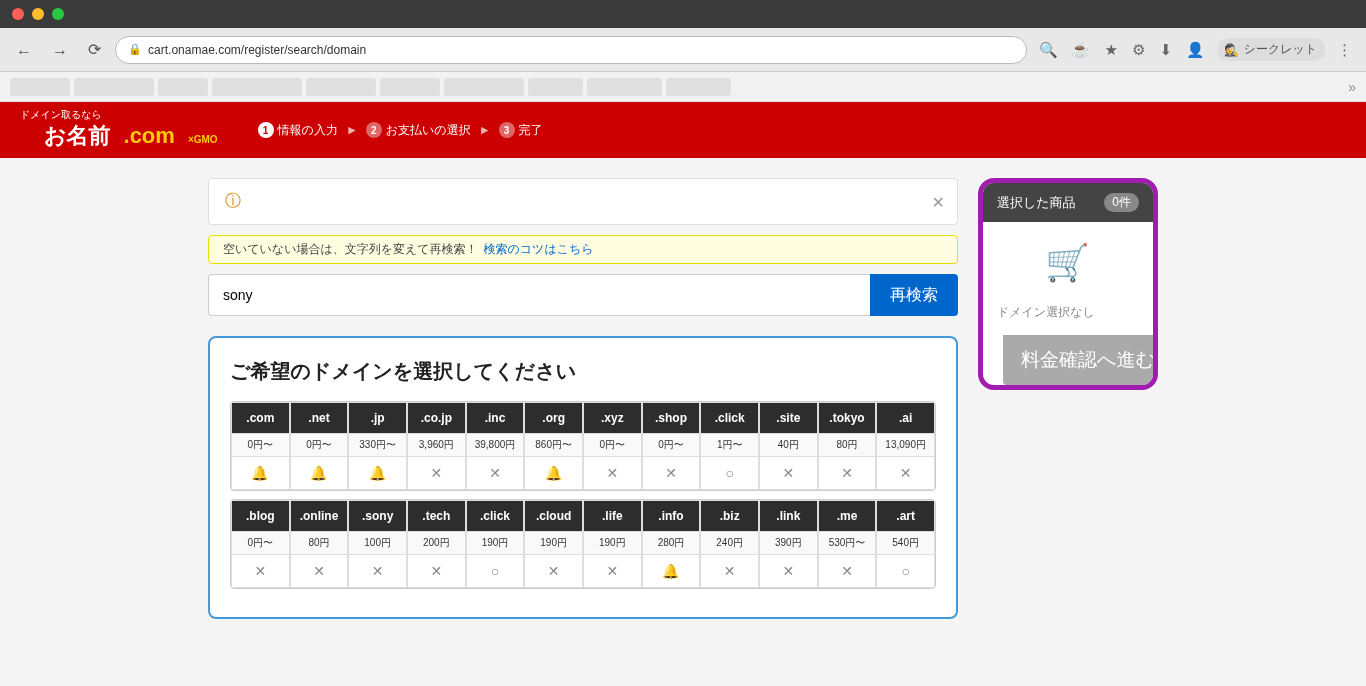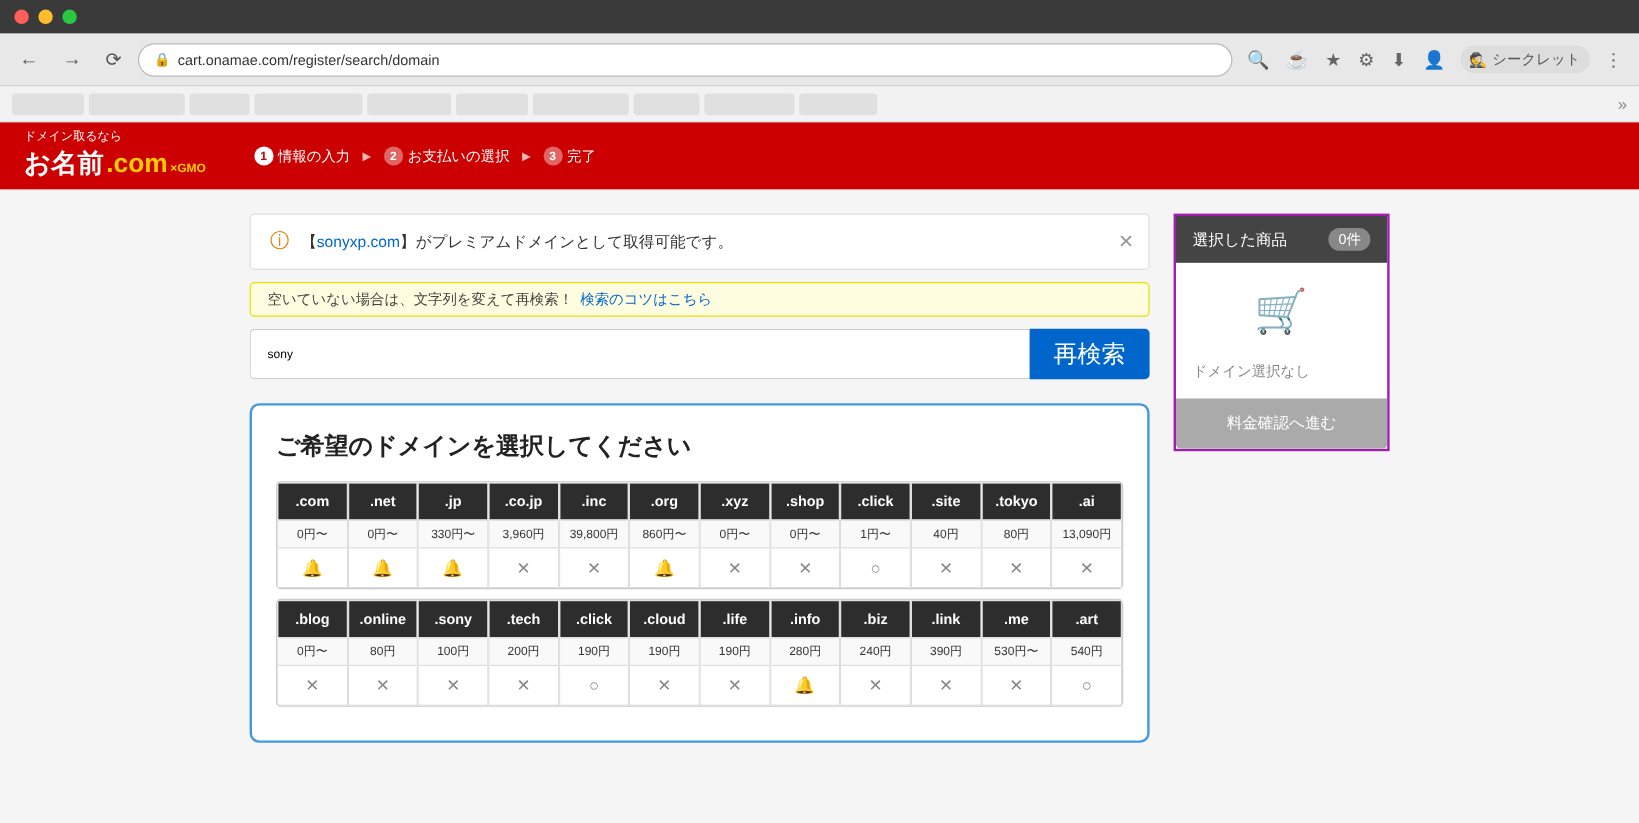--- a/index.html
+++ b/index.html
@@ -98,21 +98,22 @@
       color: white;
       font-size: 10px;
       line-height: 1.2;
     }
     .logo-main {
       font-size: 22px;
       font-weight: bold;
       color: white;
       display: flex;
       align-items: baseline;
-      gap: 2px;
+      gap: 13px;
+      margin-left: 24px;
     }
     .logo-com { color: #ffcc00; }
     .logo-gmo { font-size: 10px; color: #ffcc00; }
 
     .steps-nav {
       display: flex;
       align-items: center;
       gap: 8px;
       margin-left: 20px;
     }
@@ -200,30 +201,30 @@
       display: flex;
       gap: 0;
       margin-bottom: 20px;
     }
     .search-input {
       flex: 1;
       height: 42px;
       border: 1px solid #ccc;
       border-right: none;
       padding: 0 14px;
-      font-size: 10px;
+      font-size: 14px;
       border-radius: 4px 0 0 4px;
       outline: none;
     }
     .search-btn {
       background: #0066cc;
       color: white;
       border: none;
       padding: 2px 20px;
-      font-size: 20px;
+      font-size: 16px;
       cursor: pointer;
       border-radius: 0 4px 4px 0;
       white-space: nowrap;
     }
 
     
     .domain-box {
       background: white;
       border: 2px solid #4499dd;
       border-radius: 8px;
@@ -279,22 +280,22 @@
     }
 
     
     .sidebar {
       width: 180px;
       flex-shrink: 0;
     }
 
     .selected-items-card {
       background: white;
-      border: 2px solid #a21caf;
-      border-radius: 0;
+      border: 5px solid #a21caf;
+      border-radius: 16px;
       overflow: hidden;
     }
 
     .selected-header {
       background: #444;
       color: white;
       padding: 10px 14px;
       display: flex;
       justify-content: space-between;
       align-items: center;
@@ -322,23 +323,24 @@
       color: #888;
       padding: 0 14px 14px;
     }
 
     .proceed-btn {
       width: 100%;
       background: #aaa;
       color: white;
       border: none;
       padding: 12px;
-      font-size: 13px;
+      font-size: 19px;
       cursor: not-allowed;
       border-radius: 0 0 4px 4px;
+      margin-left: 20px;
     }
   </style>
 </head>
 <body>
 
 <div class="browser-titlebar">
   <div class="traffic-light tl-red"></div>
   <div class="traffic-light tl-yellow"></div>
   <div class="traffic-light tl-green"></div>
 </div>
@@ -407,23 +409,20 @@
       <span>完了</span>
     </div>
   </div>
 </div>
 
 <div class="page-body">
   <div class="main-content">
 
     <div class="alert-banner">
       <span class="alert-icon">ⓘ</span>
-      <span class="alert-text">
-        【<a class="alert-link" href="#">sonyxp.com</a>】がプレミアムドメインとして取得可能です。
-      </span>
       <button class="alert-close">✕</button>
     </div>
 
     <div class="tip-bar">
       <span>空いていない場合は、文字列を変えて再検索！</span>
       <a class="tip-link" href="#">検索のコツはこちら</a>
     </div>
 
     <div class="search-bar">
       <input class="search-input" type="text" value="sony" style="">

